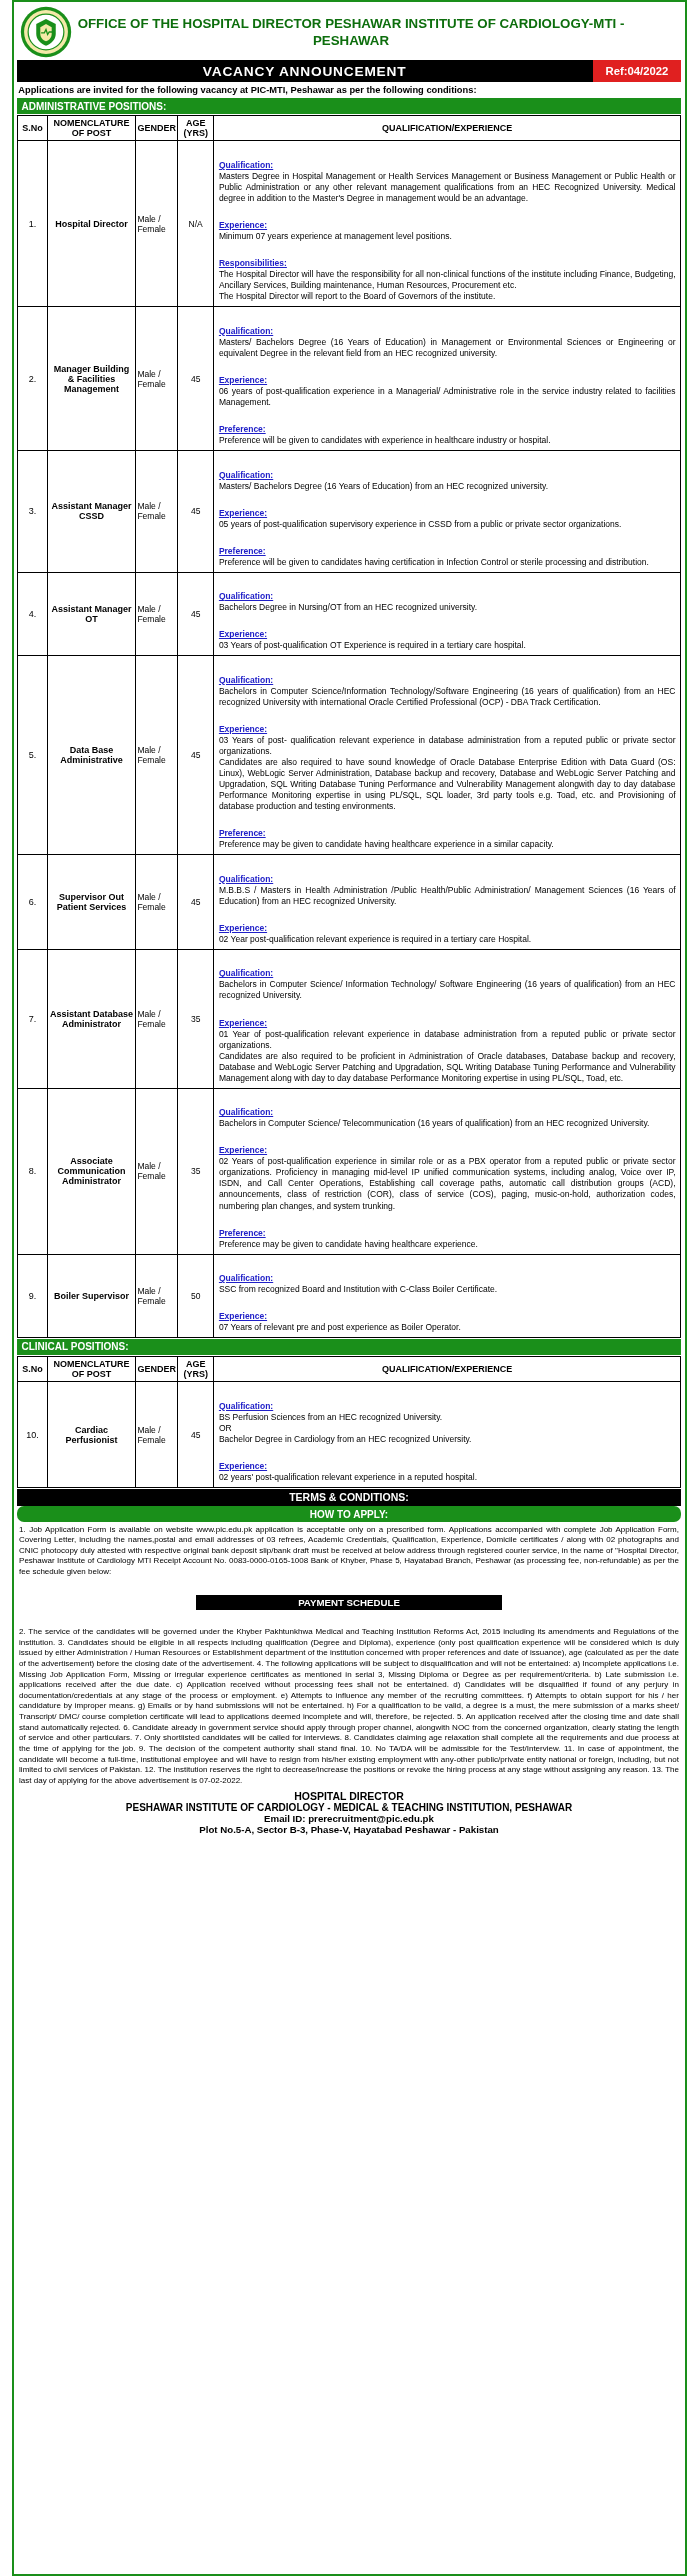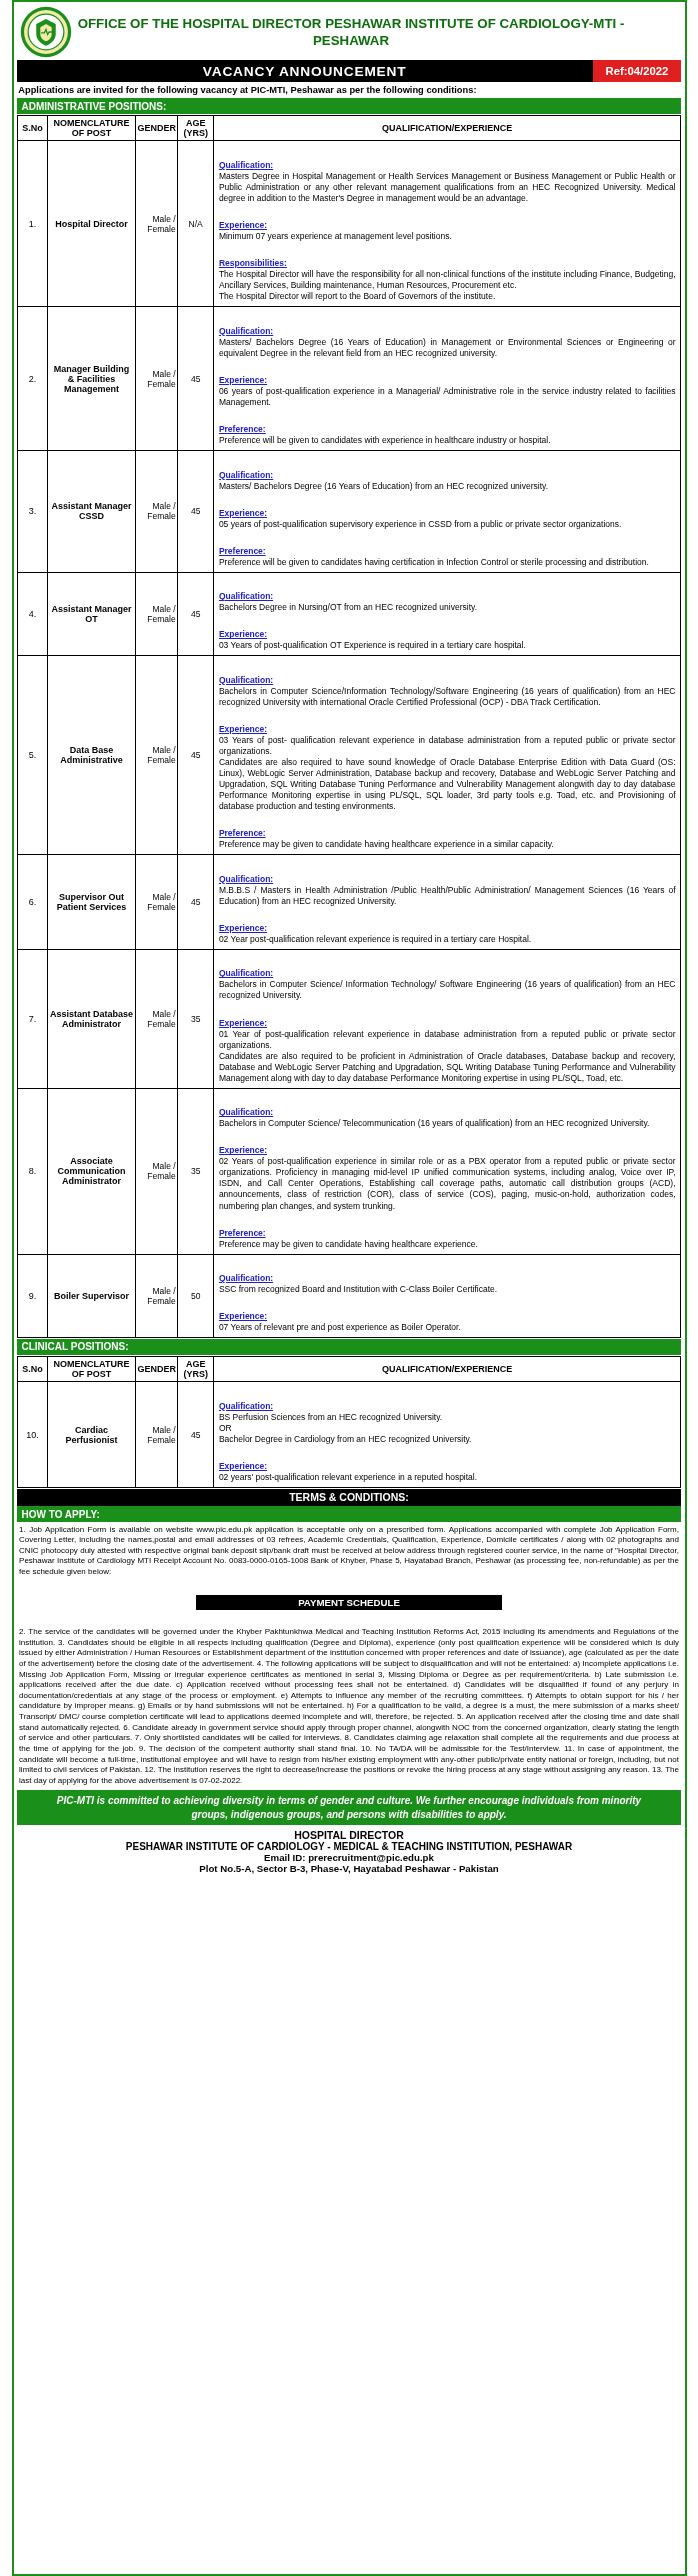--- a/index.html
+++ b/index.html
@@ -12,34 +12,34 @@
   .title { flex:1; text-align:center; font-weight:bold; font-size:13.3px; line-height:1.3; color:#0d6e0d; padding-right:48px; }
 
   .banner-row { display:flex; align-items:stretch; background:#000; margin:0.8px 0; }
   .banner { flex:1; color:#fff; font-weight:bold; text-align:center; font-size:13.7px; letter-spacing:0.8px; padding:3.2px 0; }
   .ref-box { background:#e02020; color:#fff; font-weight:bold; font-size:11.3px; display:flex; align-items:center; padding:0 13px; }
 
   .intro { font-weight:bold; font-size:9.3px; padding:2.4px 1.6px; }
 
   .section-bar { background:#1a8f1a; color:#fff; font-weight:bold; font-size:10px; padding:2.4px 4.8px; margin:0.8px 0; }
   .bar-black { background:#000; color:#fff; font-weight:bold; font-size:10.5px; padding:2.4px 4.8px; text-align:center; margin:0.8px 0; }
-  .bar-center { text-align:left; }
+  .bar-center { text-align:center;border-radius:7px; }
 
   
   table.positions { width:100%; border-collapse:collapse; table-layout:fixed; }
   table.positions th, table.positions td { border:0.8px solid #000; vertical-align:middle; }
   table.positions th { font-size:9px; padding:2.4px 1.6px; text-align:center; }
   col.c-sno { width:4.6%; }
   col.c-post { width:13.2%; }
   col.c-gender { width:6.4%; }
   col.c-age { width:5.4%; }
   col.c-qual { width:70.4%; }
   td.sno { text-align:center; font-size:9px; }
   td.post { text-align:center; font-weight:bold; font-size:9px; padding:1.6px; }
-  td.gender { text-align:right; font-size:8.5px; padding:1.6px; }
+  td.gender { text-align:left; font-size:8.5px; padding:1.6px; }
   td.age { text-align:center; font-size:8.5px; }
   td.qual { vertical-align:top; padding:2.4px 4.8px 4px 4.8px; font-size:8.5px; line-height:1.3; }
   .dlabel { color:#2020c8; font-weight:bold; text-decoration:underline; margin-top:16px; }
   .dpara { text-align:justify; }
 
   
   .pay-wrap { width:46%; margin:16px auto; }
   .pay-title { background:#000; color:#fff; font-weight:bold; text-align:center; font-size:9.7px; padding:1.6px; }
   table.pay { width:100%; border-collapse:collapse; }
   table.pay th, table.pay td { border:0.8px solid #000; text-align:center; font-size:9px; padding:1.6px; }
@@ -267,21 +267,20 @@
   <div class="section-bar bar-center">HOW TO APPLY:</div>
 
   <div class="terms-para">1. Job Application Form is available on website www.pic.edu.pk application is acceptable only on a prescribed form. Applications accompanied with complete Job Application Form, Covering Letter, including the names,postal and email addresses of 03 refrees, Academic Credentials, Qualification, Experience, Domicile certificates / along with 02 photographs and CNIC photocopy duly attested with respective original bank deposit slip/bank draft must be received at below address through registered courier service, in the name of "Hospital Director, Peshawar Institute of Cardiology MTI Receipt Account No. 0083-0000-0165-1008 Bank of Khyber, Phase 5, Hayatabad Branch, Peshawar (as processing fee, non-refundable) as per the fee schedule given below:</div>
 
   <div class="pay-wrap">
     <div class="pay-title">PAYMENT SCHEDULE</div>
   </div>
 
   <div class="terms-para">2. The service of the candidates will be governed under the Khyber Pakhtunkhwa Medical and Teaching Institution Reforms Act, 2015 including its amendments and Regulations of the institution. 3. Candidates should be eligible in all respects including qualification (Degree and Diploma), experience (only post qualification experience will be considered which is duly issued by either Administration / Human Resources or Establishment department of the institution concerned with proper references and date of issuance), age (calculated as per the date of the advertisement) before the closing date of the advertisement. 4. The following applications will be subject to disqualification and will not be entertained: a) Incomplete applications i.e. Missing Job Application Form, Missing or irregular experience certificates as mentioned in serial 3, Missing Diploma or Degree as per requirement/criteria. b) Late submission i.e. applications received after the due date. c) Application received without processing fees shall not be entertained. d) Candidates will be disqualified if found of any perjury in documentation/credentials at any stage of the process or employment. e) Attempts to influence any member of the recruiting committees. f) Attempts to obtain support for his / her candidature by improper means. g) Emails or by hand submissions will not be entertained. h) For a qualification to be valid, a degree is a must, the mere submission of a marks sheet/ Transcript/ DMC/ course completion certificate will lead to applications deemed incomplete and will, therefore, be rejected. 5. An application received after the closing time and date shall stand automatically rejected. 6. Candidate already in government service should apply through proper channel, alongwith NOC from the concerned organization, clearly stating the length of service and other particulars. 7. Only shortlisted candidates will be called for interviews. 8. Candidates claiming age relaxation shall complete all the requirements and due process at the time of applying for the job. 9. The decision of the competent authority shall stand final. 10. No TA/DA will be admissible for the Test/Interview. 11. In case of appointment, the candidate will become a full-time, institutional employee and will have to resign from his/her existing employment with any-other public/private entity national or foreign, including, but not limited to civil services of Pakistan. 12. The institution reserves the right to decrease/increase the positions or revoke the hiring process at any stage without assigning any reason. 13. The last day of applying for the above advertisement is 07-02-2022.</div>
 
-  <div class="diversity">PIC-MTI is committed to achieving diversity in terms of gender and culture. We further encourage individuals from minority groups, indigenous groups, and persons with disabilities to apply.</div>
 
   <div class="footer">
     <div class="f1">HOSPITAL DIRECTOR</div>
     <div class="f2">PESHAWAR INSTITUTE OF CARDIOLOGY - MEDICAL &amp; TEACHING INSTITUTION, PESHAWAR</div>
     <div class="f3">Email ID: prerecruitment@pic.edu.pk</div>
     <div class="f4">Plot No.5-A, Sector B-3, Phase-V, Hayatabad Peshawar - Pakistan</div>
   </div>
 
 </div>
 

